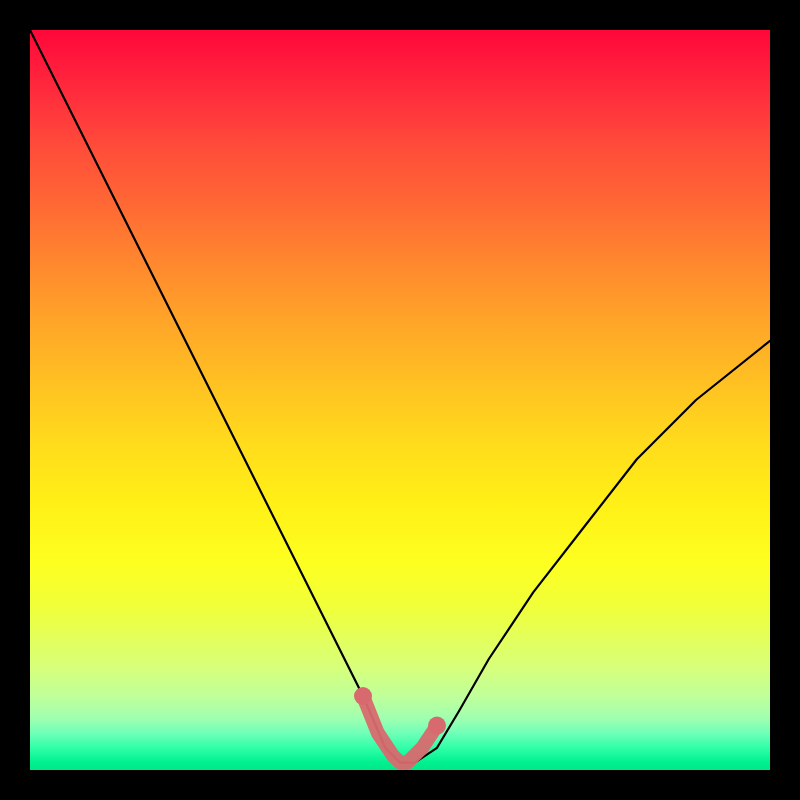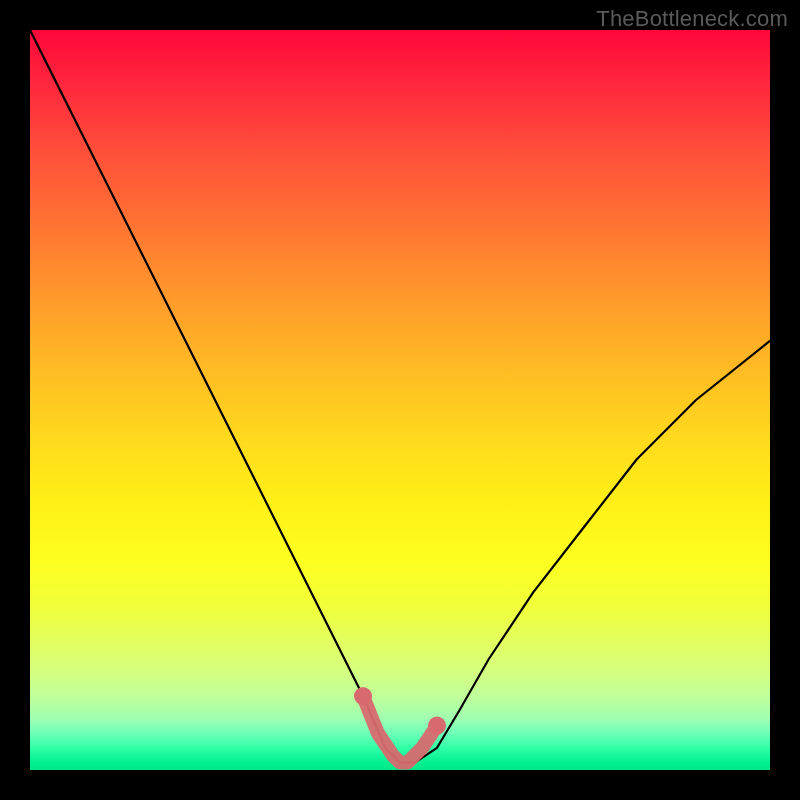--- a/index.html
+++ b/index.html
@@ -63,21 +63,20 @@
   }
   svg.curve {
     position: absolute;
     inset: 0;
   }
 </style>
 </head>
 <body>
 
 <div class="frame">
-  <div class="watermark">TheBottleneck.com</div>
   <div class="plot">
     <div class="gradient"></div>
     <svg class="curve" viewBox="0 0 740 740" preserveAspectRatio="none">
       <path id="curve-path" fill="none" stroke="#000" stroke-width="2.2" stroke-linecap="round" stroke-linejoin="round" d="M0.0 0.0 L37.0 74.0 L74.0 148.0 L111.0 222.0 L148.0 296.0 L185.0 370.0 L222.0 444.0 L259.0 518.0 L296.0 592.0 L333.0 666.0 L355.2 717.8 L370.0 732.6 L384.8 732.6 L407.0 717.8 L429.2 680.8 L458.8 629.0 L503.2 562.4 L555.0 495.8 L606.8 429.2 L666.0 370.0 L740.0 310.8"></path>
       <path id="highlight-path" fill="none" stroke="#d86a6f" stroke-width="14" stroke-linecap="round" stroke-linejoin="round" opacity="0.95" d="M333.0 666.0 L347.8 703.0 L362.6 725.2 L370.0 732.6 L377.4 732.6 L392.2 717.8 L407.0 695.6"></path>
       <g id="highlight-dots">
           <circle cx="333.0" cy="666.0" r="9" fill="#d86a6f"></circle>
           <circle cx="407.0" cy="695.6" r="9" fill="#d86a6f"></circle>
         </g>
     </svg>

